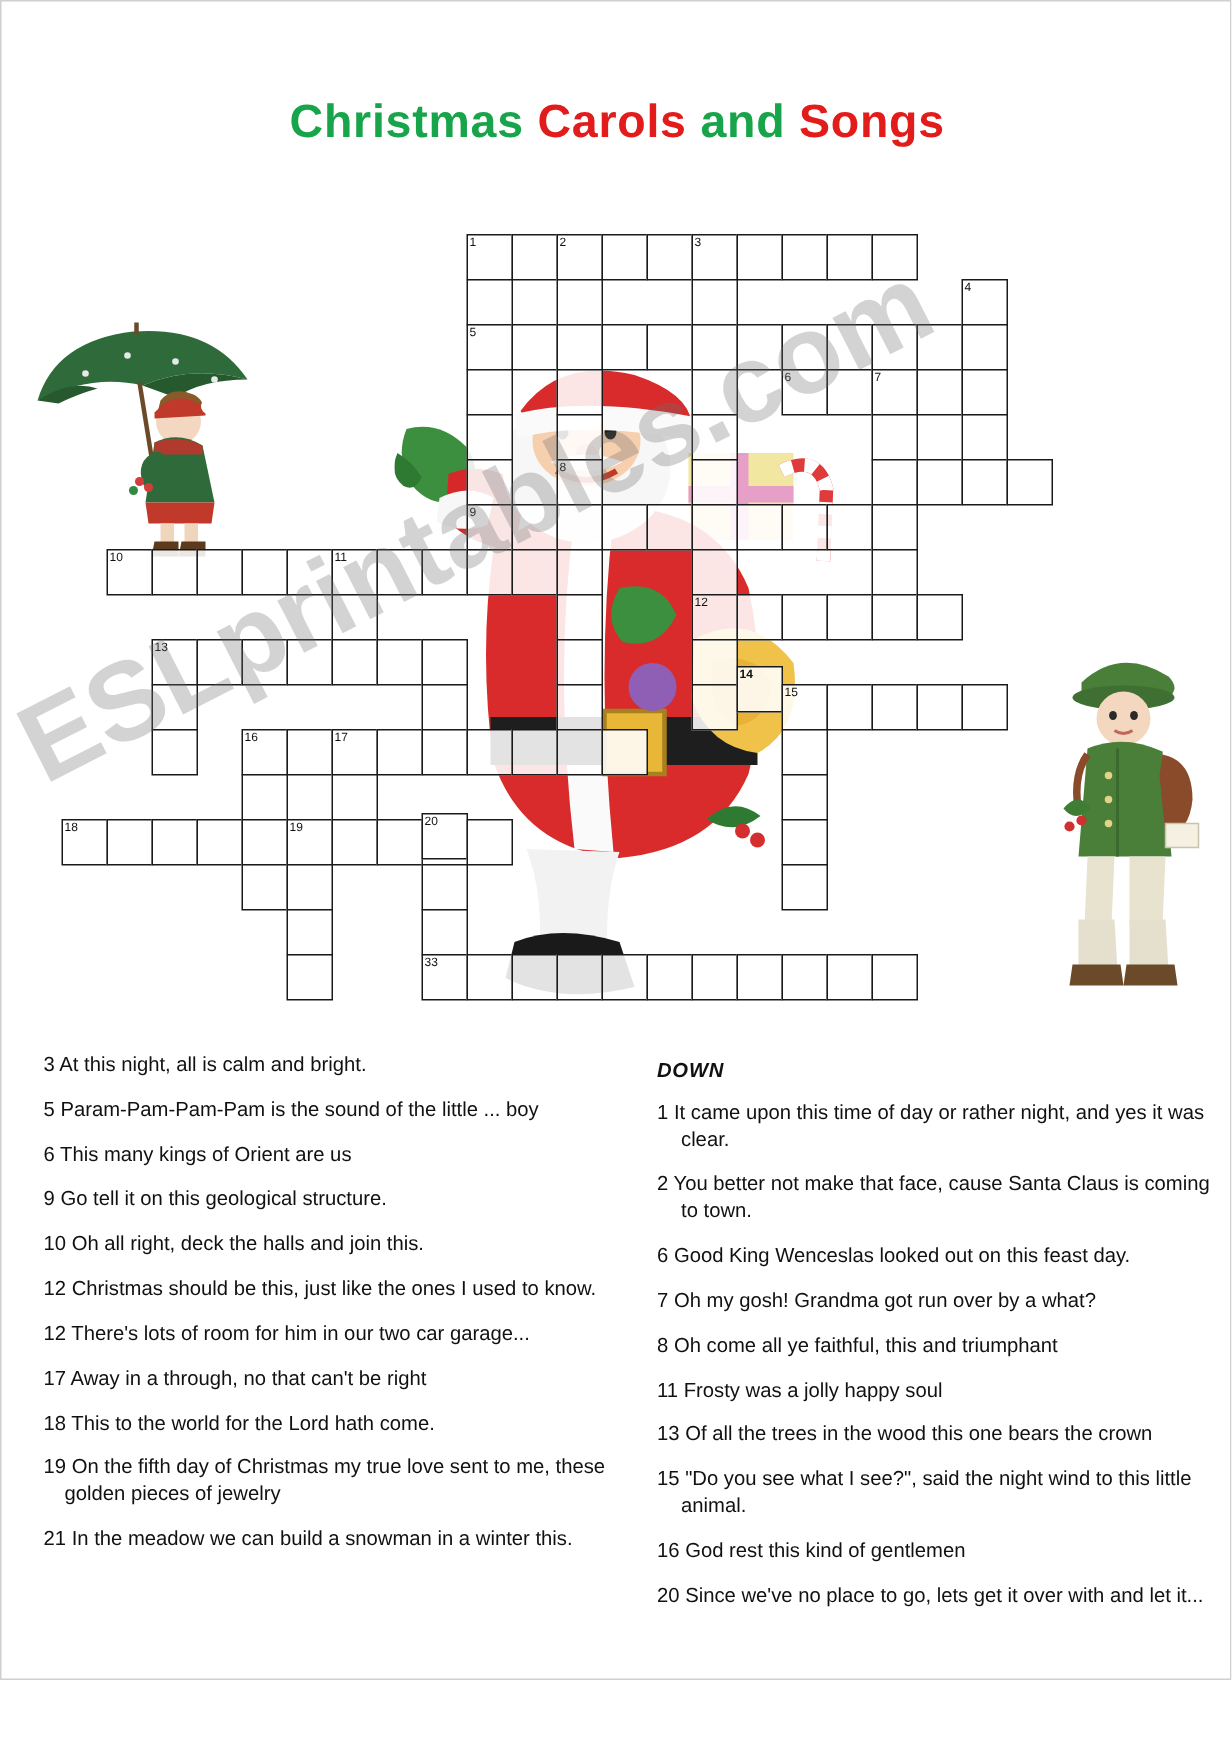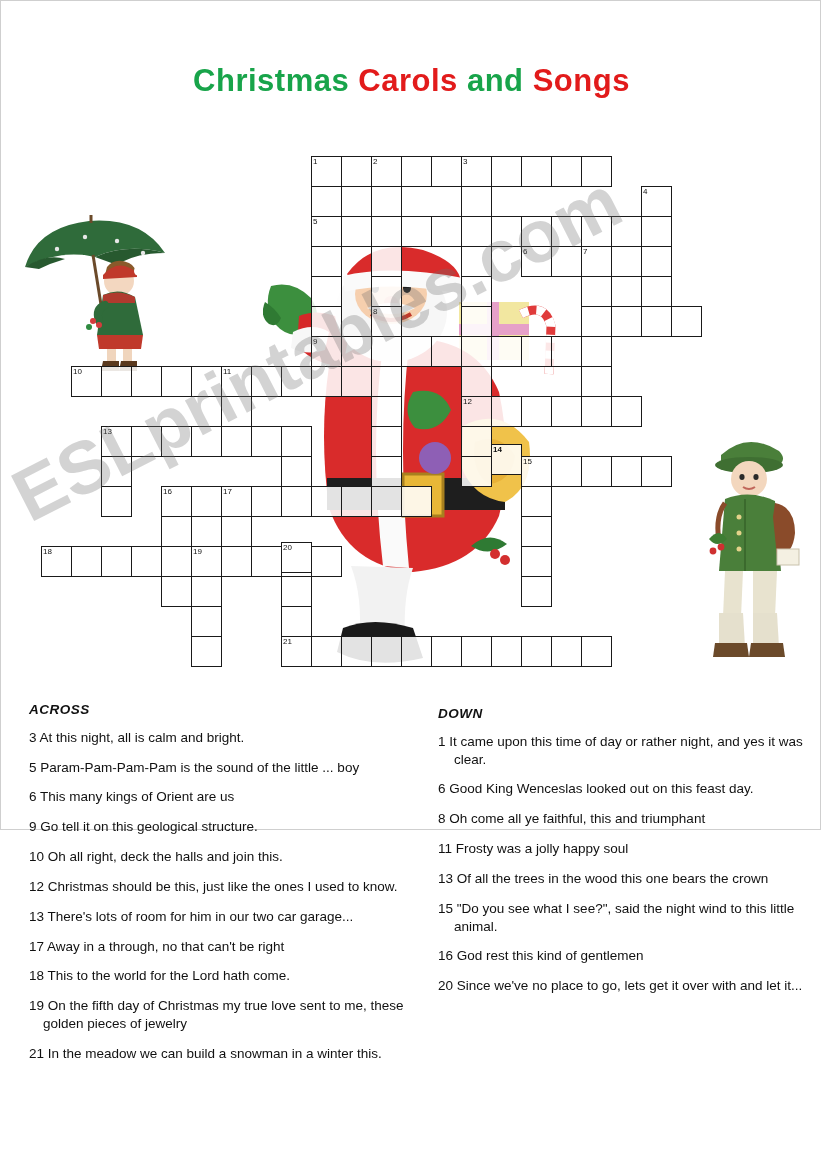--- a/index.html
+++ b/index.html
@@ -11,21 +11,21 @@
     height: 1169px;
     background: #ffffff;
     font-family: "Liberation Sans", sans-serif;
     position: relative;
     overflow: hidden;
   }
   .page {
     position: absolute;
     left: 0; top: 0;
     width: 821px;
-    height: 830px;
+    height: 1120px;
     border: 1px solid #cfcfcf;
     box-sizing: border-box;
   }
 
   
   .title {
     position: absolute;
     top: 62px;
     left: 0;
     width: 821px;
@@ -429,58 +429,59 @@
       <div class="cell" style="left: 270px; top: 390px;"></div>
       <div class="cell" style="left: 480px; top: 390px;"></div>
       <div class="cell" style="left: 120px; top: 420px;"></div>
       <div class="cell" style="left: 150px; top: 420px;"></div>
       <div class="cell" style="left: 240px; top: 420px;"></div>
       <div class="cell" style="left: 480px; top: 420px;"></div>
       <div class="cell" style="left: 150px; top: 450px;"></div>
       <div class="cell" style="left: 240px; top: 450px;"></div>
       <div class="cell" style="left: 150px; top: 480px;"></div>
       <div class="cell" style="left: 240px; top: 480px;">
-        <span class="num">21</span>
+        <span class="num">33</span>
       </div>
       <div class="cell" style="left: 270px; top: 480px;"></div>
       <div class="cell" style="left: 300px; top: 480px;"></div>
       <div class="cell" style="left: 330px; top: 480px;"></div>
       <div class="cell" style="left: 360px; top: 480px;"></div>
       <div class="cell" style="left: 390px; top: 480px;"></div>
       <div class="cell" style="left: 420px; top: 480px;"></div>
       <div class="cell" style="left: 450px; top: 480px;"></div>
       <div class="cell" style="left: 480px; top: 480px;"></div>
       <div class="cell" style="left: 510px; top: 480px;"></div>
       <div class="cell" style="left: 540px; top: 480px;"></div>
     </div>
 
   <div class="watermark">ESLprintables.com</div>
 
   <div class="clues">
     <div class="col col-across">
-      <h3>ACROSS</h3>
       <div id="across-list">
           <p class="clue">3 At this night, all is calm and bright.</p>
           <p class="clue">5 Param-Pam-Pam-Pam is the sound of the little ... boy</p>
           <p class="clue">6 This many kings of Orient are us</p>
           <p class="clue">9 Go tell it on this geological structure.</p>
           <p class="clue">10 Oh all right, deck the halls and join this.</p>
           <p class="clue">12 Christmas should be this, just like the ones I used to know.</p>
-          <p class="clue">13 There's lots of room for him in our two car garage...</p>
+          <p class="clue">12 There's lots of room for him in our two car garage...</p>
           <p class="clue">17 Away in a through, no that can't be right</p>
           <p class="clue">18 This to the world for the Lord hath come.</p>
           <p class="clue">19 On the fifth day of Christmas my true love sent to me, these golden pieces of jewelry</p>
           <p class="clue">21 In the meadow we can build a snowman in a winter this.</p>
         </div>
     </div>
     <div class="col col-down">
       <h3>DOWN</h3>
       <div id="down-list">
           <p class="clue">1 It came upon this time of day or rather night, and yes it was clear.</p>
+          <p class="clue">2 You better not make that face, cause Santa Claus is coming to town.</p>
           <p class="clue">6 Good King Wenceslas looked out on this feast day.</p>
+          <p class="clue">7 Oh my gosh! Grandma got run over by a what?</p>
           <p class="clue">8 Oh come all ye faithful, this and triumphant</p>
           <p class="clue">11 Frosty was a jolly happy soul</p>
           <p class="clue">13 Of all the trees in the wood this one bears the crown</p>
           <p class="clue">15 "Do you see what I see?", said the night wind to this little animal.</p>
           <p class="clue">16 God rest this kind of gentlemen</p>
           <p class="clue">20 Since we've no place to go, lets get it over with and let it...</p>
         </div>
     </div>
   </div>
 

